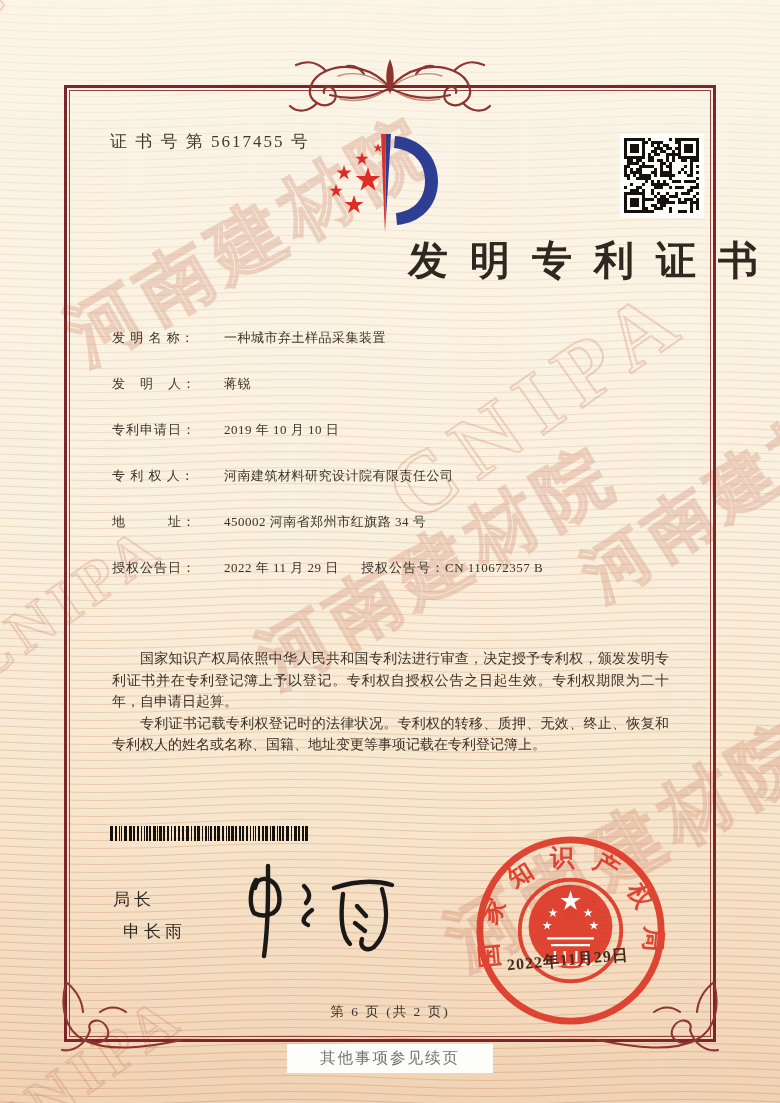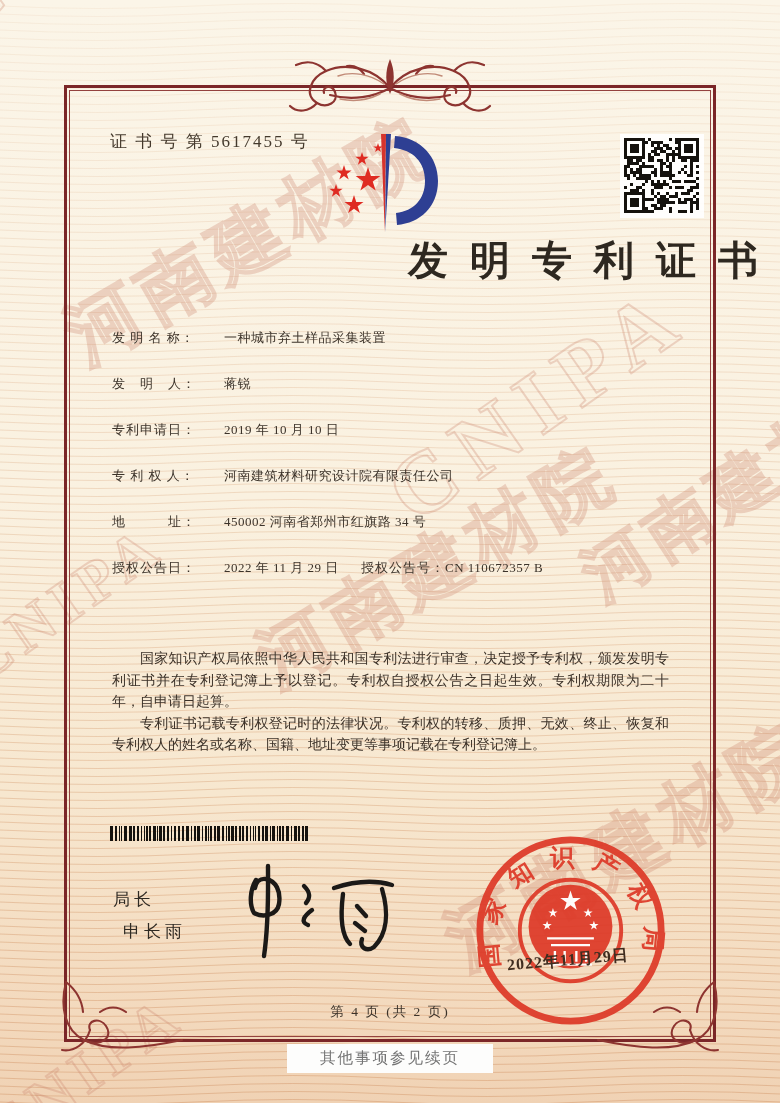--- a/index.html
+++ b/index.html
@@ -650,20 +650,20 @@
       </g>
       <g stroke="#ffffff" stroke-width="2.4" fill="none">
         <path d="M76,108 H124"></path>
         <path d="M80,115 H120"></path>
         <path d="M84,121 V132 M94,121 V132 M106,121 V132 M116,121 V132"></path>
         <path d="M78,135 H122"></path>
       </g>
     </svg>
     <div class="seal-date">2022年11月29日</div>
 
-    <div class="page-num">第 4 页 (共 2 页)</div>
+    <div class="page-num">第 6 页 (共 2 页)</div>
   </div>
 
   <div class="note-strip">
     <span>其他事项参见续页</span>
   </div>
 
 </div>
 
 </body></html>

